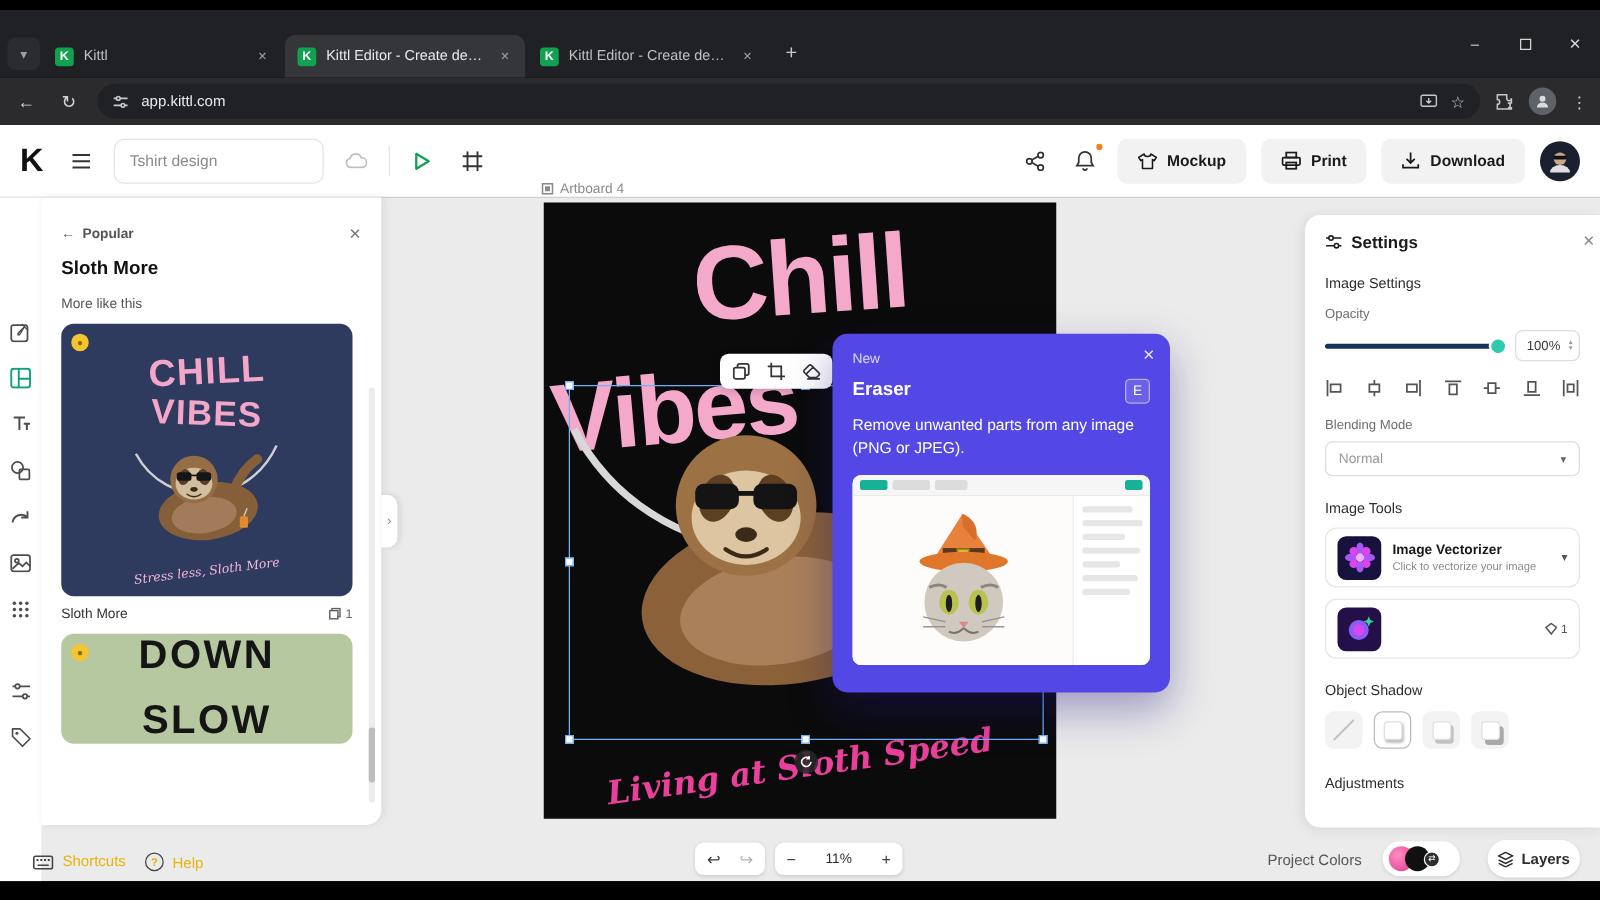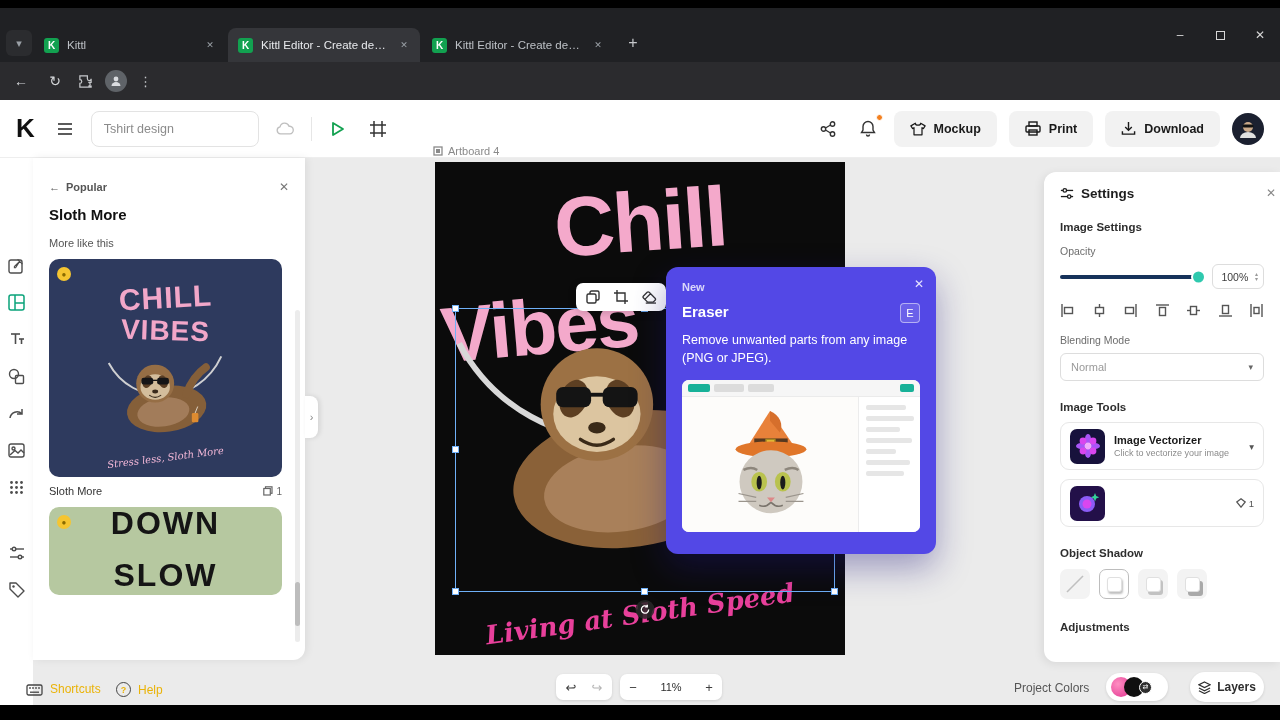--- a/index.html
+++ b/index.html
@@ -80,40 +80,40 @@
   .slothwrap{position:absolute;left:16px;top:128px}
   .script-text{position:absolute;left:0;right:0;bottom:26px;text-align:center;color:#e8409b;font-size:26px;font-weight:700;font-style:italic;transform:rotate(-8deg);font-family:"DejaVu Serif",serif}
   .selection{left:455px;top:308px;width:380px;height:284px;border:1.5px solid #6fb0f7;z-index:20;pointer-events:none}
   .handle{position:absolute;width:7px;height:7px;background:#fff;border:1.2px solid #6fb0f7}
   .rotator{position:absolute;left:50%;top:calc(100% + 9px);transform:translateX(-50%);width:19px;height:19px;border-radius:50%;background:rgba(40,40,40,.85);display:flex;align-items:center;justify-content:center;color:#fff}
   .floattb{left:576px;top:283px;width:90px;height:28px;background:#fff;border-radius:7px;box-shadow:0 2px 8px rgba(0,0,0,.18);display:flex;align-items:center;justify-content:center;gap:4px;z-index:30}
   .ftbtn{width:24px;height:22px;display:flex;align-items:center;justify-content:center;color:#333;border-radius:5px}
 
   
   .popup{left:666px;top:267px;width:270px;height:287px;background:#5348e6;border-radius:12px;box-shadow:0 14px 34px rgba(30,20,120,.38);padding:14px 16px;color:#fff;z-index:40}
-  .pp-new{font-size:11px;color:rgba(255,255,255,.78);font-weight:700}
+  .pp-new{font-size:11px;color:rgba(255,255,255,.78);font-weight:400}
   .pp-close{position:absolute;top:10px;right:12px;font-size:12px;color:#e7e4ff}
   .pp-titlerow{display:flex;align-items:flex-start;margin-top:10px}
   .pp-title{font-size:15px;font-weight:700}
   .pp-key{margin-left:auto;width:20px;height:20px;border:1px solid rgba(255,255,255,.5);background:rgba(255,255,255,.14);border-radius:4px;font-size:11px;display:flex;align-items:center;justify-content:center}
   .pp-desc{margin-top:8px;font-size:12.5px;line-height:1.45;color:#fff}
   .pp-img{margin-top:13px;width:238px;height:152px;background:#fff;border-radius:7px;overflow:hidden;display:flex;flex-direction:column}
   .pp-imgbar{height:17px;background:#f6f6f6;border-bottom:1px solid #ebebeb;display:flex;align-items:center;gap:4px;padding:0 6px}
   .miniseg{height:8px;border-radius:2px;background:#dcdcdc}
   .miniseg.teal{background:#17b198}
   .pp-imgbody{flex:1;display:flex}
   .pp-cat{flex:1;display:flex;align-items:center;justify-content:center;background:#fdfcfa}
   .pp-panel{width:62px;background:#fff;border-left:1px solid #ececec;padding:8px 7px;display:flex;flex-direction:column;gap:6px}
   .pline{height:5px;border-radius:2px;background:#e6e6e6}
 
   
   .rightpanel{left:1044px;top:172px;width:236px;height:490px;background:#fff;border-radius:12px 0 0 12px;box-shadow:-2px 2px 10px rgba(0,0,0,.08);padding:14px 16px;z-index:10}
   .rp-head{display:flex;align-items:center;gap:7px;font-size:13.5px;font-weight:700;color:#1d1d1d}
   .rp-close{position:absolute;top:14px;right:4px;color:#888;font-size:12px}
-  .rp-sect{font-size:11.5px;font-weight:700;color:#2e2e2e}
+  .rp-sect{font-size:11.5px;font-weight:400;color:#2e2e2e}
   .rp-sub{font-size:10.5px;color:#6d6d6d}
   .sliderrow{display:flex;align-items:center;gap:10px;margin-top:7px}
   .slidertrack{position:relative;width:144px;height:4px;border-radius:2px;background:#16325a}
   .sliderknob{position:absolute;right:-2px;top:50%;transform:translateY(-50%);width:11px;height:11px;border-radius:50%;background:#2fc9ae;box-shadow:0 0 0 2px #fff}
   .valuebox{width:52px;height:25px;border:1px solid #ddd;border-radius:6px;display:flex;align-items:center;padding:0 5px 0 8px;font-size:10.5px;color:#3c3c3c}
   .stepcol{margin-left:auto;display:flex;flex-direction:column;line-height:5px;color:#9a9a9a;font-size:6px}
   .alignrow{display:flex;justify-content:space-between;margin-top:14px;color:#555}
   .selectbox{margin-top:7px;height:28px;border:1px solid #ddd;border-radius:6px;display:flex;align-items:center;padding:0 10px;font-size:11px;color:#9a9a9a}
   .selectbox .chev{margin-left:auto;color:#666;font-size:9px}
   .toolcard{margin-top:9px;height:48px;border:1px solid #e7e7e7;border-radius:9px;display:flex;align-items:center;gap:9px;padding:0 9px}
@@ -199,20 +199,38 @@
     <div class="winbtn">
         <span class="maxglyph"></span>
       </div>
     <div class="winbtn">✕</div>
   </div>
 </div>
 
 <div class="abs addressbar">
   <span class="navicon">←</span>
   <span class="navicon">↻</span>
+  <div class="omnibox">
+    <svg width="13" height="13" viewBox="0 0 14 14">
+        <g stroke="#c6c8cb" stroke-width="1.4" fill="none">
+          <line x1="1" y1="4" x2="13" y2="4"></line>
+          <line x1="1" y1="10" x2="13" y2="10"></line>
+          <circle cx="5" cy="4" r="1.6" fill="#2b2b2e"></circle>
+          <circle cx="9" cy="10" r="1.6" fill="#2b2b2e"></circle>
+        </g>
+      </svg>
+    <span class="url">app.kittl.com</span>
+    <svg width="14" height="12" viewBox="0 0 16 13">
+        <g stroke="#c6c8cb" stroke-width="1.3" fill="none">
+          <rect x="1" y="1" width="14" height="10" rx="1.5"></rect>
+          <path d="M8,3.5 V8 M5.8,6 L8,8.2 L10.2,6"></path>
+        </g>
+      </svg>
+    <span class="abicon">☆</span>
+  </div>
   <svg width="15" height="15" viewBox="0 0 16 16">
       <path d="M6,2 h4 v3 a2,2 0 0 0 4,0 h0 v4 h-3 a2,2 0 0 1 0,4 h3 v1 h-12 v-4 a2,2 0 0 0 0,-4 v-4 h4 z" fill="none" stroke="#c6c8cb" stroke-width="1.3"></path>
     </svg>
   <span class="avatar-sm">
       <svg width="12" height="12" viewBox="0 0 12 12">
         <circle cx="6" cy="4" r="2.4" fill="#dadce0"></circle>
         <path d="M1.5,11 a4.5,4 0 0 1 9,0 z" fill="#dadce0"></path>
       </svg>
     </span>
   <span class="abicon">⋮</span>

